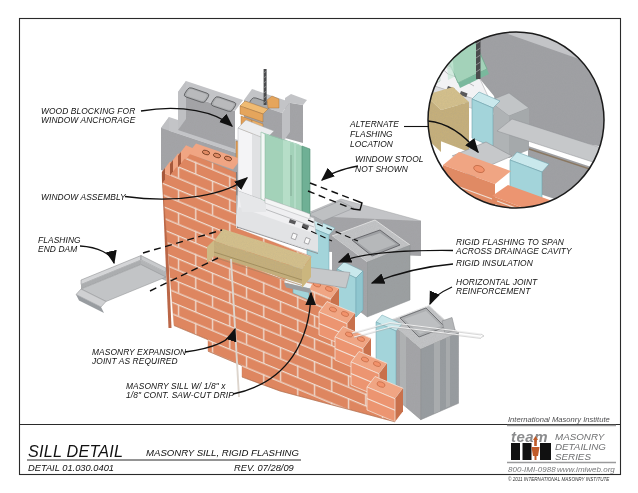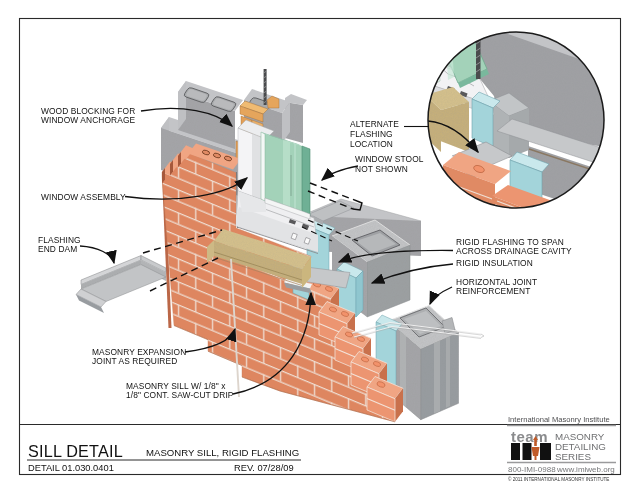--- a/index.html
+++ b/index.html
@@ -1,17 +1,17 @@
 <!DOCTYPE html>
 <html><head>
 <meta charset="utf-8">
 <style>
   html,body{margin:0;padding:0;background:#fff;}
   #page{position:relative;width:638px;height:493px;background:#737373;overflow:hidden;
-        font-family:"Liberation Sans", sans-serif;}
+        font-family:"Liberation Sans", sans-serif;font-style:italic;}
   svg{position:absolute;top:0;left:0;}
   text{font-family:"Liberation Sans", sans-serif;}
 </style>
 </head>
 <body>
 <div id="page">
 <svg width="638" height="493" viewBox="0 0 638 493">
 <defs>
 
   <pattern id="brickpat" width="34" height="23" patternUnits="userSpaceOnUse" patternTransform="skewY(22.6)">

